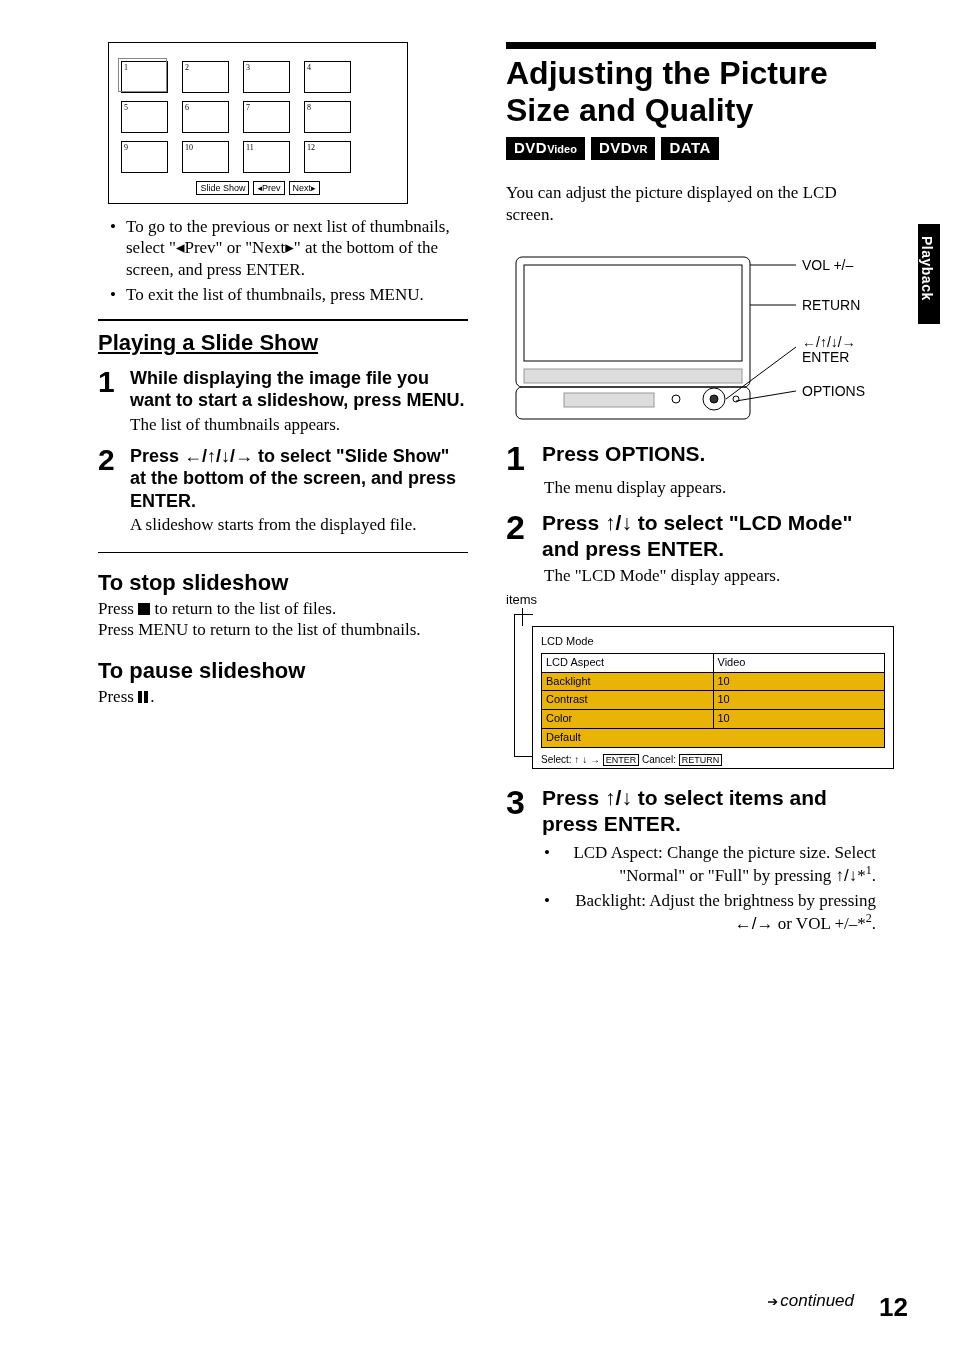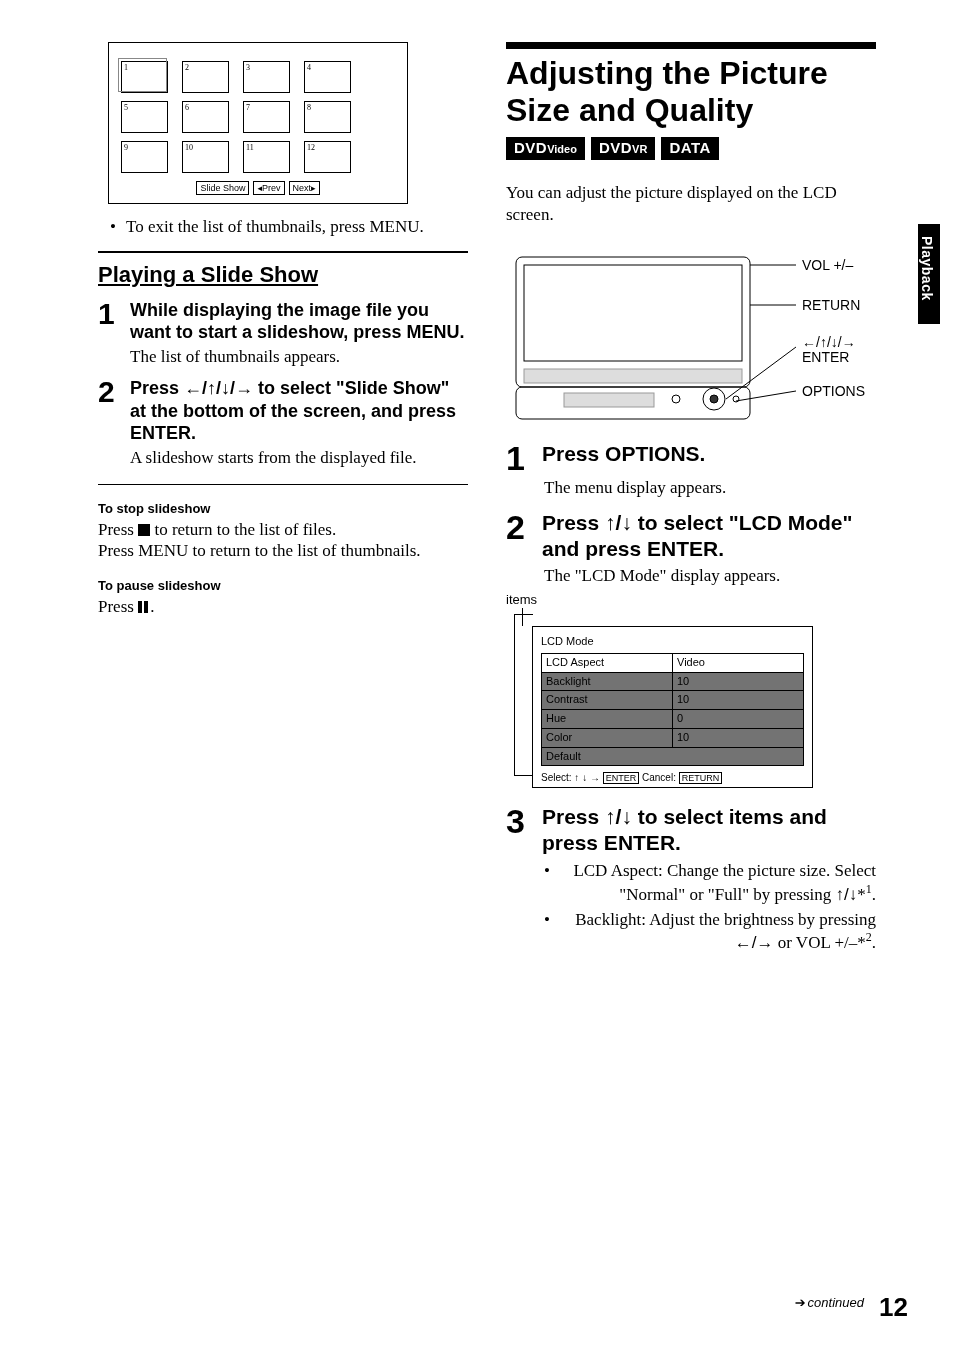--- a/index.html
+++ b/index.html
@@ -110,21 +110,21 @@
   }
   .step-head.big { font-size: 21px; line-height: 1.25; }
   .step-body {
     margin-left: 32px;
     margin-top: 2px;
   }
 
   h3.sub {
     font-family: Arial, Helvetica, sans-serif;
     font-weight: 700;
-    font-size: 13px;
+    font-size: 22px;
     margin: 16px 0 2px;
   }
 
   .right-hd-rule { height: 7px; background: #000; margin-bottom: 6px; }
   h1.main {
     font-family: Arial, Helvetica, sans-serif;
     font-weight: 900;
     font-size: 32px;
     line-height: 1.15;
     margin: 0 0 8px;
@@ -188,35 +188,35 @@
     margin-bottom: 0;
   }
   .lcd-pointer {
     border-left: 1px solid #000;
     margin-left: 16px;
     height: 18px;
   }
   .lcd-outer {
     border: 1px solid #000;
     margin-left: 26px;
-    width: 281px;
+    width: 362px;
     padding: 6px 8px 2px;
     box-sizing: border-box;
     font-family: Arial, Helvetica, sans-serif;
   }
   .lcd-title { font-size: 11px; margin: 2px 0 4px; }
   table.lcd {
     border-collapse: collapse;
     width: 100%;
     font-size: 11px;
   }
   table.lcd td {
     border: 1px solid #000;
     padding: 2px 4px;
-    background: #737373;
+    background: #eab308;
   }
   table.lcd tr:first-child td { background: #fff; }
   table.lcd td:first-child { width: 50%; }
   .lcd-foot {
     font-size: 10px;
     margin-top: 6px;
     font-family: Arial, Helvetica, sans-serif;
   }
   .keycap {
     border: 1px solid #000;
@@ -232,25 +232,25 @@
     border: 1px solid #000;
     border-right: none;
   }
 
   ul.bul2 { list-style: none; padding: 0; margin: 4px 0 0; }
   ul.bul2 > li { position: relative; padding-left: 16px; margin: 0 0 4px; }
   ul.bul2 > li::before { content: "•"; position: absolute; left: 0; top: 0; }
 
   .continued {
     position: absolute;
-    right: 90px;
+    right: 100px;
     bottom: 46px;
     font-family: Arial, Helvetica, sans-serif;
     font-style: italic;
-    font-size: 13px;
+    font-size: 17px;
   }
   .continued::before {
     content: "➔";
     font-style: normal;
     margin-right: 2px;
     font-size: 13px;
   }
   .pagenum {
     position: absolute;
     right: 46px;
@@ -293,20 +293,21 @@
           <div class="thumb">12</div>
         </div>
         <div class="thumb-ctrl">
           <span class="thumb-btn">Slide Show</span>
           <span class="thumb-btn">◂Prev</span>
           <span class="thumb-btn">Next▸</span>
         </div>
       </div>
 
       <ul class="bul body-text">
+        <li>To go to the previous or next list of thumbnails, select "◂Prev" or "Next▸" at the bottom of the screen, and press ENTER.</li>
         <li>To exit the list of thumbnails, press MENU.</li>
       </ul>
 
       <div class="rule"></div>
       <h2 class="sect">Playing a Slide Show</h2>
 
       <div class="step">
         <div class="step-num">1</div>
         <div class="step-head">While displaying the image file you want to start a slideshow, press MENU.</div>
       </div>
@@ -400,24 +401,20 @@
                 </tr>
             <tr>
                   <td>Backlight</td>
                   <td>10</td>
                 </tr>
             <tr>
                   <td>Contrast</td>
                   <td>10</td>
                 </tr>
             <tr>
-                  <td>Hue</td>
-                  <td> 0</td>
-                </tr>
-            <tr>
                   <td>Color</td>
                   <td>10</td>
                 </tr>
             <tr>
                   <td colspan="2">Default</td>
                 </tr>
           </tbody>
             </table>
           <div class="lcd-foot">
             <span>Select: </span><span class="arr">↑ ↓ →</span>

